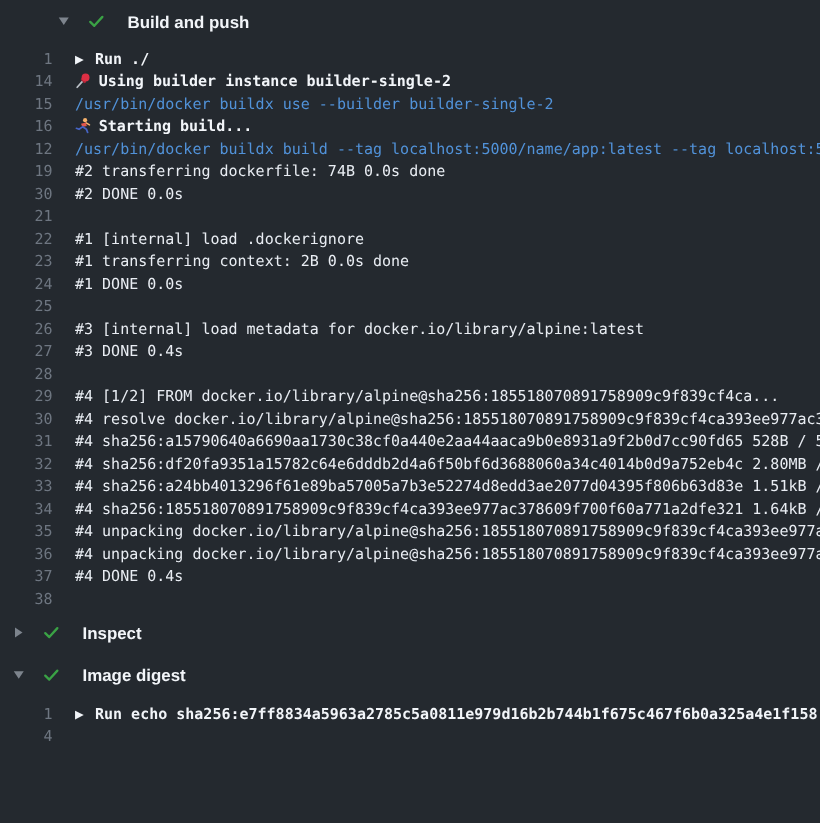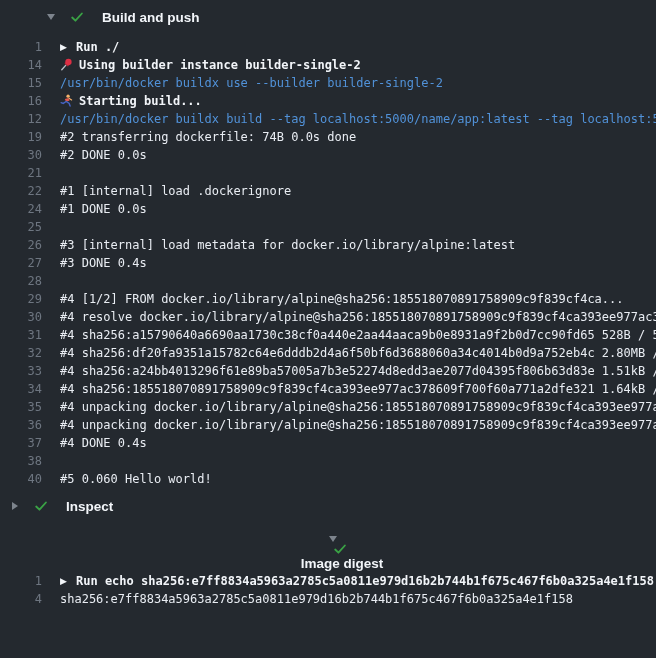--- a/index.html
+++ b/index.html
@@ -9,21 +9,21 @@
   *{box-sizing:border-box; margin:0; padding:0;}
   html,body{background:var(--bg);}
   .page{
     position:relative; width:656px; height:658px; background:var(--bg);
     overflow:hidden; font-family:"Liberation Sans", sans-serif;
   }
   .section-header{
     height:28px; display:flex; align-items:center; padding-left:10px; cursor:pointer;
   }
   .section-header.first{margin-top:3px;padding-left:46px;}
-  .section-header.gap{margin-top:16px;flex-direction:column;}
+  .section-header.gap{margin-top:6px;}
   .chevbox{width:10px; display:flex; justify-content:center;}
   .chev-down{width:0; height:0; border-left:4.5px solid transparent;
     border-right:4.5px solid transparent; border-top:6px solid var(--chev);}
   .chev-right{width:0; height:0; border-top:4.5px solid transparent;
     border-bottom:4.5px solid transparent; border-left:6px solid var(--chev);}
   .check{width:14px; height:14px; margin-left:14px; display:flex; align-items:center;}
   .sec-label{margin-left:18px; color:var(--bright); font-size:13.5px; font-weight:bold;}
   .section-body{padding-top:7px; padding-bottom:4px;}
   .section-body.digest{padding-top:8px; padding-bottom:0;}
   .line{height:18px; display:flex; overflow:hidden; white-space:pre;}
@@ -75,36 +75,36 @@
                 <path d="M9.6 4.6 L12.5 6.4" stroke="#f6b26b" stroke-width="1.3" stroke-linecap="round"></path>
                 <path d="M5.2 5.3 L9.3 4.4 L10.2 7.3 L6.3 8.2 Z" fill="#e2574c"></path>
                 <path d="M6.6 8 L9.9 10.2 L10.9 12.9" fill="none" stroke="#4664c4" stroke-width="1.5" stroke-linecap="round"></path>
                 <path d="M6.2 8.3 L3.5 10.1 L1.2 9.3" fill="none" stroke="#4664c4" stroke-width="1.5" stroke-linecap="round"></path>
               </svg></span>Starting build...</span></div>
         <div class="line"><span class="num">12</span><span class="content cmd">/usr/bin/docker buildx build --tag localhost:5000/name/app:latest --tag localhost:50</span></div>
         <div class="line"><span class="num">19</span><span class="content">#2 transferring dockerfile: 74B 0.0s done</span></div>
         <div class="line"><span class="num">30</span><span class="content">#2 DONE 0.0s</span></div>
         <div class="line"><span class="num">21</span><span class="content"></span></div>
         <div class="line"><span class="num">22</span><span class="content">#1 [internal] load .dockerignore</span></div>
+        <div class="line"><span class="num">23</span><span class="content">#1 transferring context: 2B 0.0s done</span></div>
         <div class="line"><span class="num">24</span><span class="content">#1 DONE 0.0s</span></div>
         <div class="line"><span class="num">25</span><span class="content"></span></div>
         <div class="line"><span class="num">26</span><span class="content">#3 [internal] load metadata for docker.io/library/alpine:latest</span></div>
         <div class="line"><span class="num">27</span><span class="content">#3 DONE 0.4s</span></div>
         <div class="line"><span class="num">28</span><span class="content"></span></div>
         <div class="line"><span class="num">29</span><span class="content">#4 [1/2] FROM docker.io/library/alpine@sha256:185518070891758909c9f839cf4ca...</span></div>
         <div class="line"><span class="num">30</span><span class="content">#4 resolve docker.io/library/alpine@sha256:185518070891758909c9f839cf4ca393ee977ac378</span></div>
         <div class="line"><span class="num">31</span><span class="content">#4 sha256:a15790640a6690aa1730c38cf0a440e2aa44aaca9b0e8931a9f2b0d7cc90fd65 528B / 52</span></div>
         <div class="line"><span class="num">32</span><span class="content">#4 sha256:df20fa9351a15782c64e6dddb2d4a6f50bf6d3688060a34c4014b0d9a752eb4c 2.80MB / 2</span></div>
         <div class="line"><span class="num">33</span><span class="content">#4 sha256:a24bb4013296f61e89ba57005a7b3e52274d8edd3ae2077d04395f806b63d83e 1.51kB / 1</span></div>
         <div class="line"><span class="num">34</span><span class="content">#4 sha256:185518070891758909c9f839cf4ca393ee977ac378609f700f60a771a2dfe321 1.64kB / 1</span></div>
         <div class="line"><span class="num">35</span><span class="content">#4 unpacking docker.io/library/alpine@sha256:185518070891758909c9f839cf4ca393ee977ac</span></div>
         <div class="line"><span class="num">36</span><span class="content">#4 unpacking docker.io/library/alpine@sha256:185518070891758909c9f839cf4ca393ee977ac</span></div>
         <div class="line"><span class="num">37</span><span class="content">#4 DONE 0.4s</span></div>
         <div class="line"><span class="num">38</span><span class="content"></span></div>
-        <div class="line"><span class="num">40</span><span class="content">#5 0.060 Hello world!</span></div>
       </div>
   </div>
 
   <div class="section">
     <div class="section-header">
       <span class="chevbox">
           <span class="chev-right"></span>
         </span>
       <span class="check">
         <svg width="14" height="14" viewBox="0 0 16 16">
@@ -122,17 +122,17 @@
         </span>
       <span class="check">
         <svg width="14" height="14" viewBox="0 0 16 16">
             <path d="M2.5 8.6 L6.2 12.2 L13.6 4.0" fill="none" stroke="#3aa245" stroke-width="2.1" stroke-linecap="round" stroke-linejoin="round"></path>
           </svg>
       </span>
       <span class="sec-label">Image digest</span>
     </div>
     <div class="section-body digest" id="body-2">
         <div class="line"><span class="num">1</span><span class="content bold"><span class="run-arrow">▶</span>Run echo sha256:e7ff8834a5963a2785c5a0811e979d16b2b744b1f675c467f6b0a325a4e1f158</span></div>
-        <div class="line"><span class="num">4</span><span class="content">sha256:e7ff8834a5963a2785c5a0811e979d16b2b744b1f675c467f6b0a325a4e1f158</span></div>
+        <div class="line"><span class="num">4</span></div>
       </div>
   </div>
 
 </div>
 
 </body></html>

